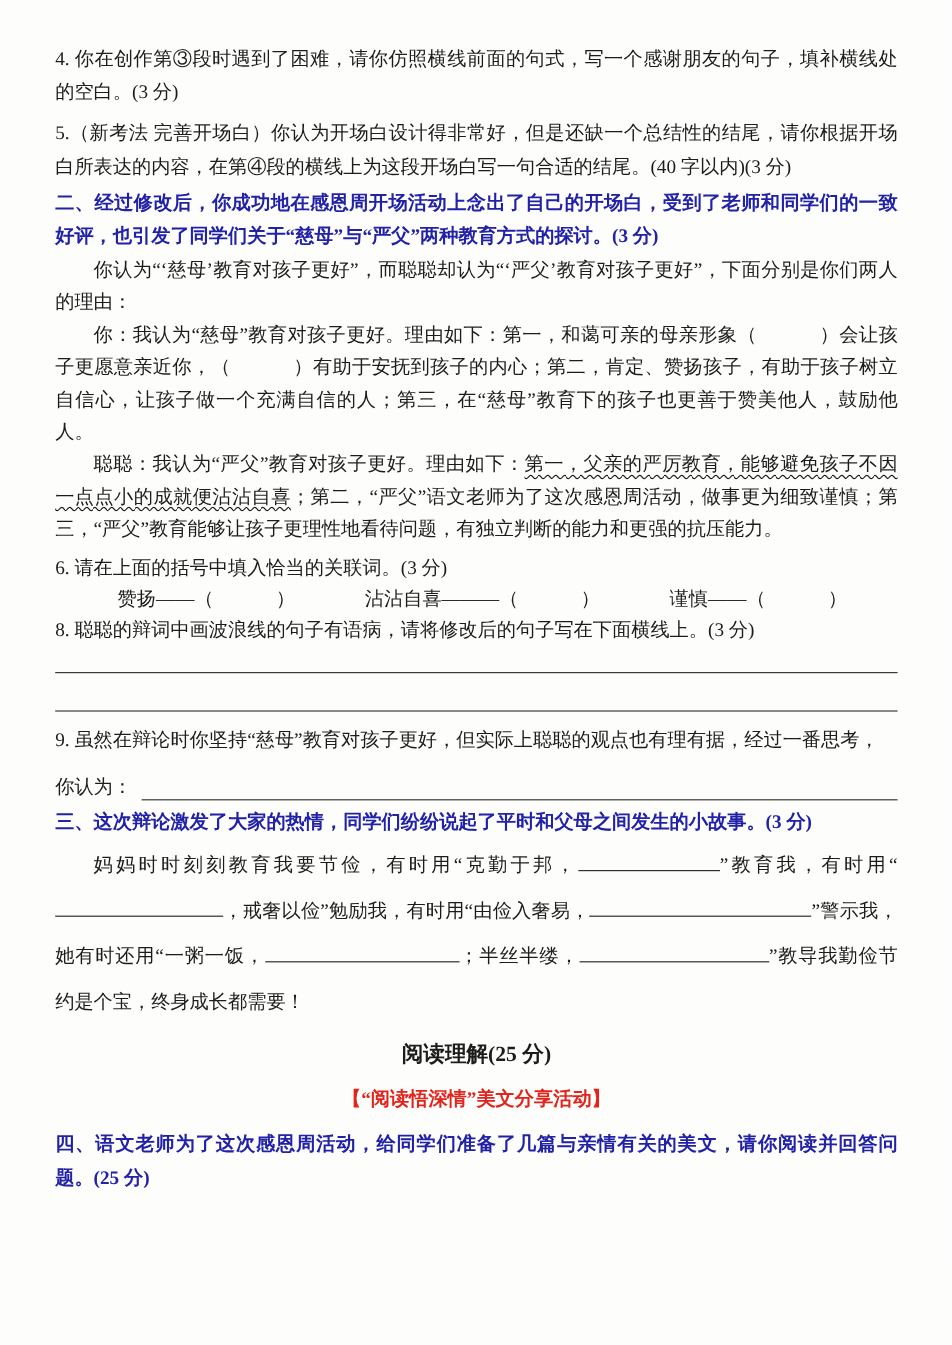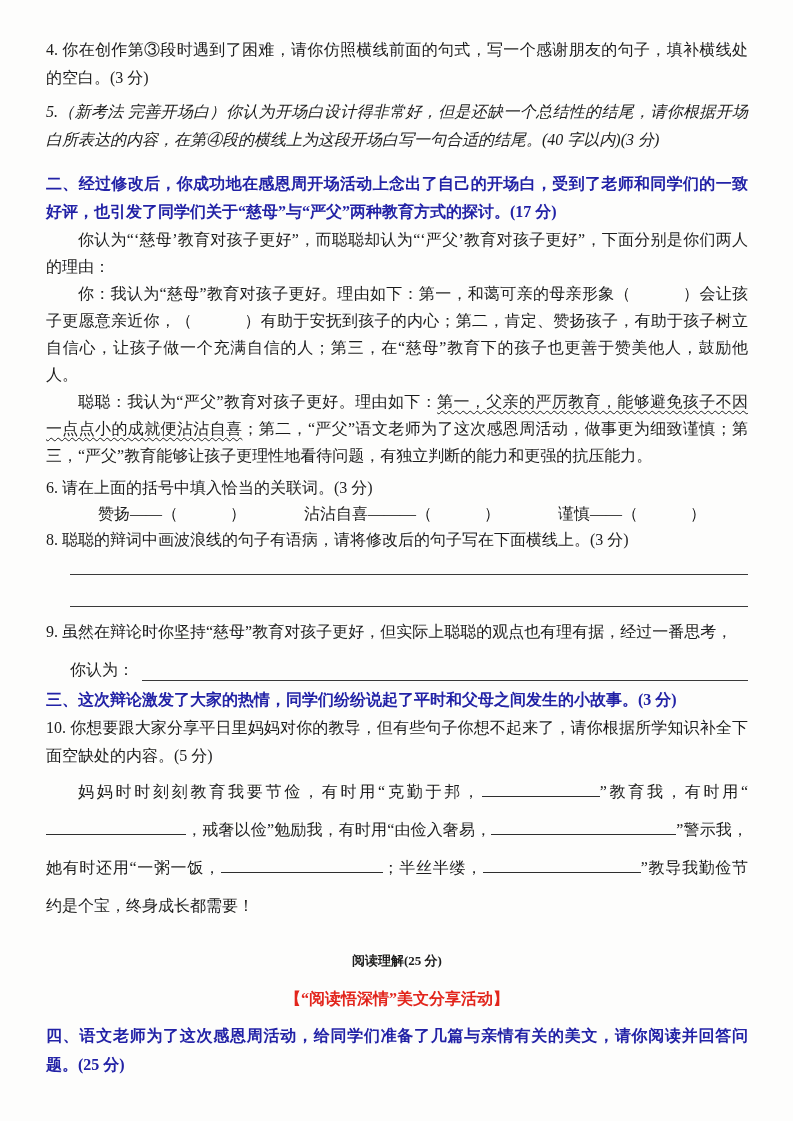--- a/index.html
+++ b/index.html
@@ -38,71 +38,70 @@
     text-underline-offset: 3px;
     text-decoration-thickness: 1px;
   }
   .gap { display: inline-block; }
   .blank {
     display: inline-block;
     height: 13px;
     border-bottom: 1px solid #2e2e2e;
     vertical-align: baseline;
   }
-  .line-row { display: flex; align-items: flex-end; margin-left: 24px; }
+  .line-row { display: flex; align-items: flex-end; }
   .line-row .rule { flex: 1; border-bottom: 1.4px solid #3a3a3a; }
   .line-row .lead { margin-right: 8px; white-space: nowrap; }
   .line-row .tail { margin-left: 4px; white-space: nowrap; }
 
   
   .b-q4 { line-height: 28px; margin-bottom: 6px; }
-  .b-q5 { line-height: 28px; margin-bottom: 16px; font-style: italic; }
+  .b-q5 { line-height: 28px; margin-bottom: 2px; }
   .b-section-2 { line-height: 28px; }
   .b-debate-intro, .b-your-argument, .b-congcong-argument { line-height: 27px; }
   .b-q6 { margin-top: 6px; line-height: 26px; }
   .b-q7 { line-height: 26px; }
   .b-q7-word-row { line-height: 26px; }
   .b-q8 { line-height: 26px; }
   .b-answer-line-1 { height: 22px; }
   .b-answer-line-2 { height: 32px; }
   .b-q9 { margin-top: 8px; line-height: 33px; }
   .b-q9-answer-start { height: 33px; }
   .b-q9-answer-end { height: 33px; }
   .b-section-3 { margin-top: 5px; line-height: 28px; }
   .b-q10 { line-height: 28px; }
   .b-q10-fill-passage { margin-top: 3px; }
-  .b-reading-heading { margin-top: 22px; font-size: 13px; }
+  .b-reading-heading { margin-top: 10px; font-size: 18px; }
   .b-activity-banner { margin-top: 11px; }
   .b-section-4 { margin-top: 9px; line-height: 29px; }
 </style>
 </head>
 <body>
 
 <div class="page">
   <div id="doc">
       <p class="para b-q4"><span>4. 你在创作第③段时遇到了困难，请你仿照横线前面的句式，写一个感谢朋友的句子，填补横线处的空白。(3 分)</span></p>
       <p class="para b-q5"><span>5.（新考法 完善开场白）你认为开场白设计得非常好，但是还缺一个总结性的结尾，请你根据开场白所表达的内容，在第④段的横线上为这段开场白写一句合适的结尾。(40 字以内)(3 分)</span></p>
-      <p class="para b-section-2 bold c-blue"><span>二、经过修改后，你成功地在感恩周开场活动上念出了自己的开场白，受到了老师和同学们的一致好评，也引发了同学们关于“慈母”与“严父”两种教育方式的探讨。(17 分)</span></p>
+      <p class="para b-section-2 bold c-blue"><span>二、经过修改后，你成功地在感恩周开场活动上念出了自己的开场白，受到了老师和同学们的一致好评，也引发了同学们关于“慈母”与“严父”两种教育方式的探讨。(3 分)</span></p>
       <p class="para b-debate-intro indent"><span>你认为“‘慈母’教育对孩子更好”，而聪聪却认为“‘严父’教育对孩子更好”，下面分别是你们两人的理由：</span></p>
       <p class="para b-your-argument indent"><span>你：我认为“慈母”教育对孩子更好。理由如下：第一，和蔼可亲的母亲形象（</span><span class="gap" style="width: 52px;"></span><span>）会让孩子更愿意亲近你，（</span><span class="gap" style="width: 52px;"></span><span>）有助于安抚到孩子的内心；第二，肯定、</span><span class="u">赞扬</span><span>孩子，有助于孩子树立自信心，让孩子做一个充满自信的人；第三，在“慈母”教育下的孩子也更善于赞美他人，鼓励他人。</span></p>
       <p class="para b-congcong-argument indent"><span>聪聪：我认为“严父”教育对孩子更好。理由如下：</span><span class="wavy">第一，父亲的严厉教育，能够避免孩子不因一点点小的成就便沾沾自喜</span><span>；第二，“严父”语文老师为了这次感恩周活动，做事更为细致</span><span class="u">谨慎</span><span>；第三，“严父”教育能够让孩子更理性地看待问题，有独立判断的能力和更强的抗压能力。</span></p>
       <p class="para b-q6"><span>6. 请在上面的括号中填入恰当的关联词。(3 分)</span></p>
       <p class="para b-q7-word-row"><span class="gap" style="width: 52px;"></span><span>赞扬——（</span><span class="gap" style="width: 52px;"></span><span>）</span><span class="gap" style="width: 58px;"></span><span>沾沾自喜———（</span><span class="gap" style="width: 52px;"></span><span>）</span><span class="gap" style="width: 58px;"></span><span>谨慎——（</span><span class="gap" style="width: 52px;"></span><span>）</span></p>
       <p class="para b-q8"><span>8. 聪聪的辩词中画波浪线的句子有语病，请将修改后的句子写在下面横线上。(3 分)</span></p>
       <div class="line-row b-answer-line-1">
         <div class="rule"></div>
       </div>
       <div class="line-row b-answer-line-2">
         <div class="rule"></div>
       </div>
       <p class="para b-q9"><span>9. 虽然在辩论时你坚持“慈母”教育对孩子更好，但实际上聪聪的观点也有理有据，经过一番思考，</span></p>
       <div class="line-row b-q9-answer-start">
         <span class="lead">你认为：</span>
         <div class="rule"></div>
       </div>
       <p class="para b-section-3 bold c-blue"><span>三、这次辩论激发了大家的热情，同学们纷纷说起了平时和父母之间发生的小故事。(3 分)</span></p>
-      <p class="para b-q10"><span>10. 你想要跟大家分享平日里妈妈对你的教导，但有些句子你想不起来了，请你根据所学知识补全下面空缺处的内容。(5 分)</span></p>
       <p class="para b-q10-fill-passage indent wide"><span>妈妈时时刻刻教育我要节俭，有时用“克勤于邦，</span><span class="blank" style="width: 118px;"></span><span>”教育我，有时用“</span><span class="blank" style="width: 140px;"></span><span>，戒奢以俭”勉励我，有时用“由俭入奢易，</span><span class="blank" style="width: 185px;"></span><span>”警示我，她有时还用“一粥一饭，</span><span class="blank" style="width: 162px;"></span><span>；半丝半缕，</span><span class="blank" style="width: 158px;"></span><span>”教导我勤俭节约是个宝，终身成长都需要！</span></p>
       <p class="para b-reading-heading center bold"><span>阅读理解(25 分)</span></p>
       <p class="para b-activity-banner center bold c-red"><span>【“阅读悟深情”美文分享活动】</span></p>
       <p class="para b-section-4 bold c-blue"><span>四、语文老师为了这次感恩周活动，给同学们准备了几篇与亲情有关的美文，请你阅读并回答问题。(25 分)</span></p>
     </div>
 </div>
 
 </body></html>

